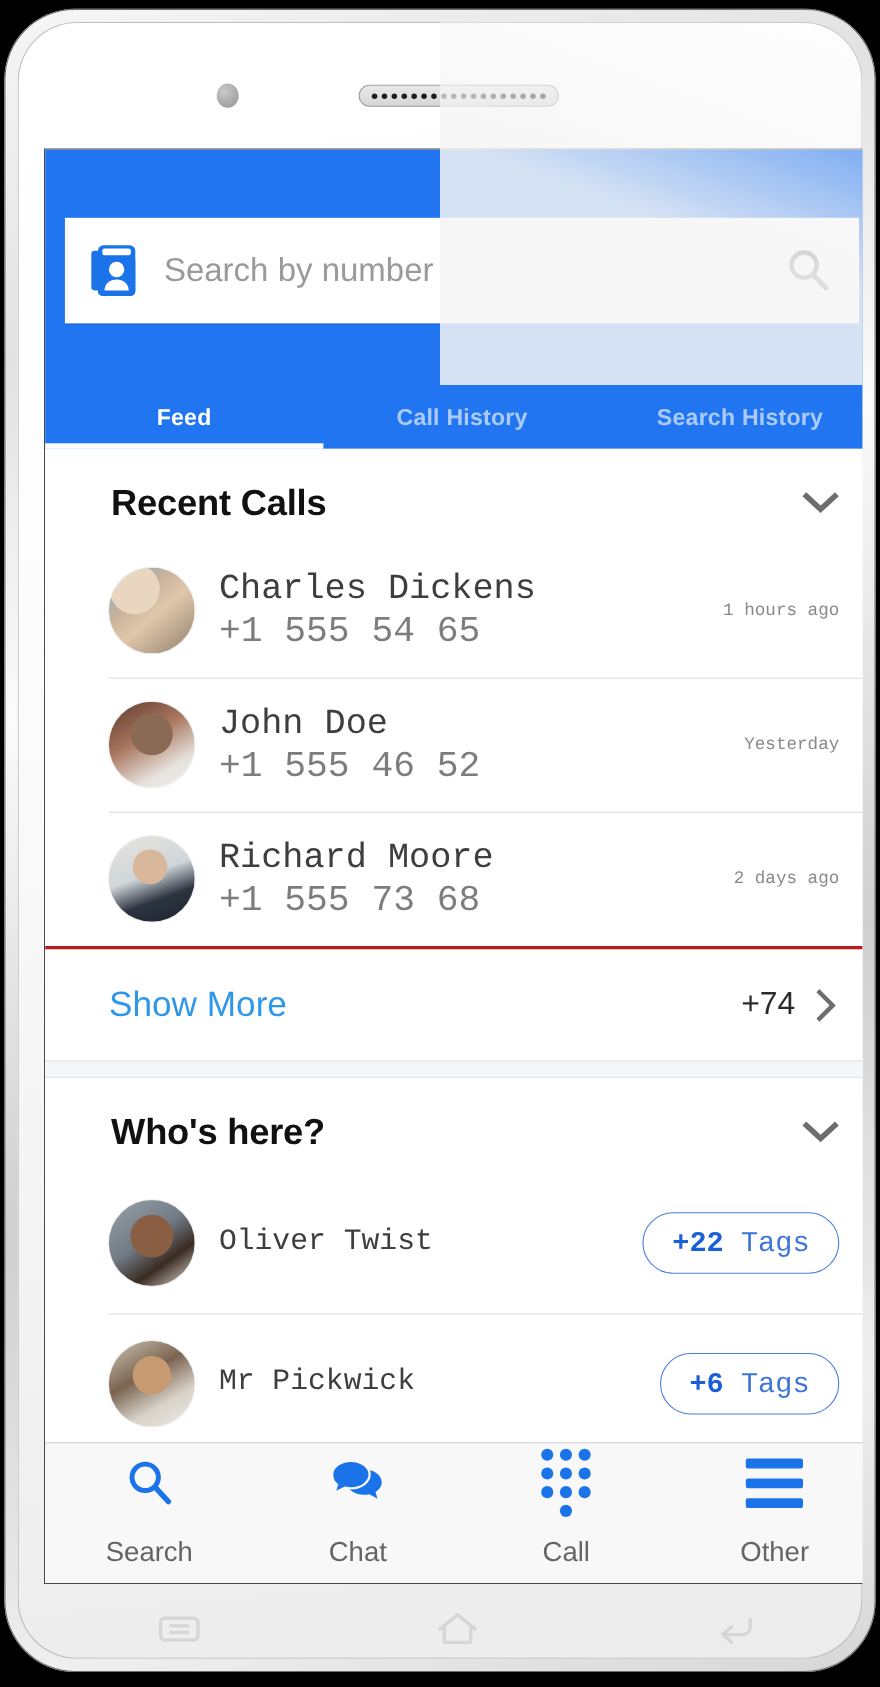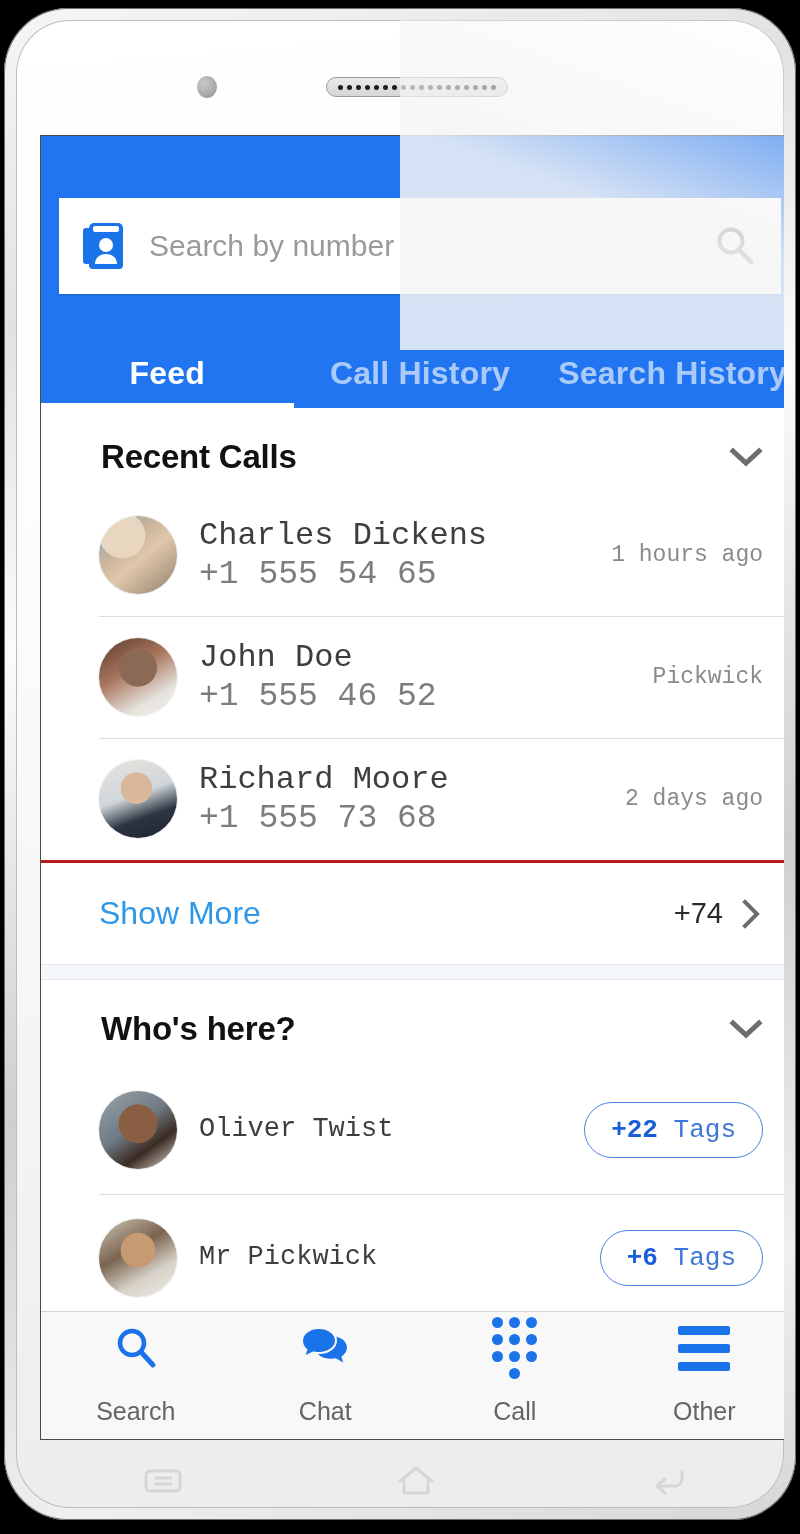--- a/index.html
+++ b/index.html
@@ -90,21 +90,21 @@
     background: transparent;
   }
   .search-input::placeholder { color: #9a9a9a; }
   .mag-icon { flex: 0 0 auto; width: 44px; height: 44px; margin-left: 14px; cursor: pointer; }
 
   .tabs { display: flex; height: 92px; margin-top: 22px; }
   .tab {
     flex: 1 1 0;
     display: flex; align-items: flex-end; justify-content: center;
     padding-bottom: 16px;
-    font-size: 32px; font-weight: bold;
+    font-size: 21px; font-weight: bold;
     color: rgba(255,255,255,.62);
     position: relative;
     cursor: pointer;
     letter-spacing: .2px;
   }
   .tab.active { color: #ffffff; }
   .tab.active::after {
     content: ""; position: absolute; left: 0; right: 0; bottom: 0;
     height: 5px; background: #ffffff;
   }
@@ -133,21 +133,21 @@
   }
   .avatar {
     width: 78px; height: 78px; border-radius: 50%;
     flex: 0 0 auto; margin-right: 22px;
     background-size: cover; background-position: center;
     box-shadow: 0 0 0 1px rgba(0,0,0,.06);
   }
   .row-main { flex: 1 1 auto; min-width: 0; }
   .row-name { font-size: 32px; color: #3e3e3e; line-height: 1.18; }
   .row-sub { font-size: 33px; color: #7d7d7d; margin-top: 2px; }
-  .row-meta { font-size: 23px; color: #8a8a8a; flex: 0 0 auto; padding-left: 14px; }
+  .row-meta { font-size: 16px; color: #8a8a8a; flex: 0 0 auto; padding-left: 14px; }
 
   .show-more-row {
     display: flex; align-items: center; justify-content: space-between;
     padding: 0 38px 0 58px; height: 104px;
     border-top: 3px solid #b91c1c;
     cursor: pointer;
   }
   .show-more-text { font-size: 32px; color: #2f97e8; }
   .show-more-right { display: flex; align-items: center; gap: 18px; }
   .plus-count { font-size: 29px; color: #2b2b2b; font-weight: 500; }
@@ -296,21 +296,21 @@
             </span>
             <span class="row-meta">1 hours ago</span>
           </div>
 
           <div class="row">
             <span class="avatar" style="background-image:radial-gradient(circle at 50% 38%, #8a6a55 0 30%, transparent 31%),linear-gradient(150deg,#5c3b2e 0%,#a8745c 40%,#e6e2dd 75%,#f3f1ee 100%);"></span>
             <span class="row-main">
               <div class="row-name">John Doe</div>
               <div class="row-sub">+1 555 46 52</div>
             </span>
-            <span class="row-meta">Pickwick</span>
+            <span class="row-meta">Yesterday</span>
           </div>
 
           <div class="row">
             <span class="avatar" style="background-image:radial-gradient(circle at 48% 36%, #d9b79b 0 24%, transparent 25%),linear-gradient(160deg,#e9e4de 0%,#cfd6da 45%,#2c3440 70%,#1d2430 100%);"></span>
             <span class="row-main">
               <div class="row-name">Richard Moore</div>
               <div class="row-sub">+1 555 73 68</div>
             </span>
             <span class="row-meta">2 days ago</span>
           </div>

